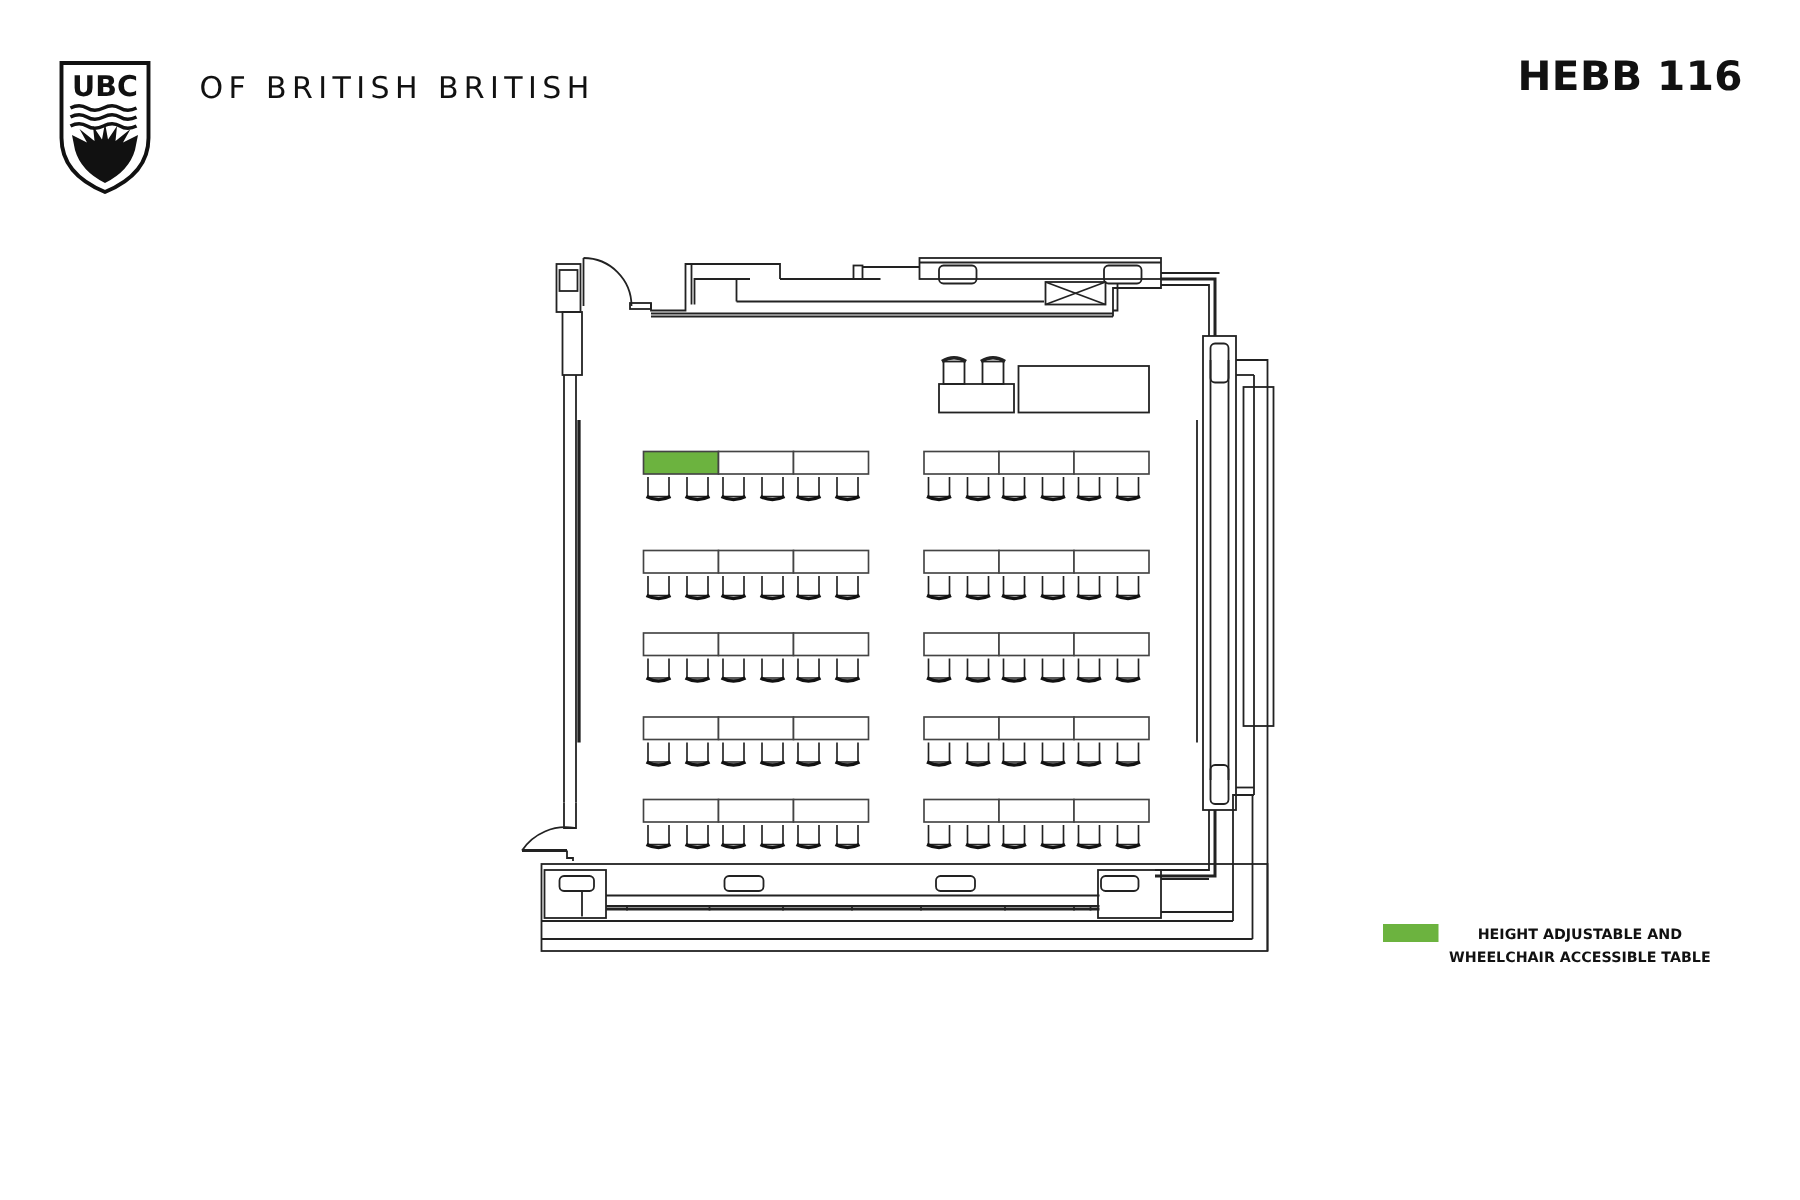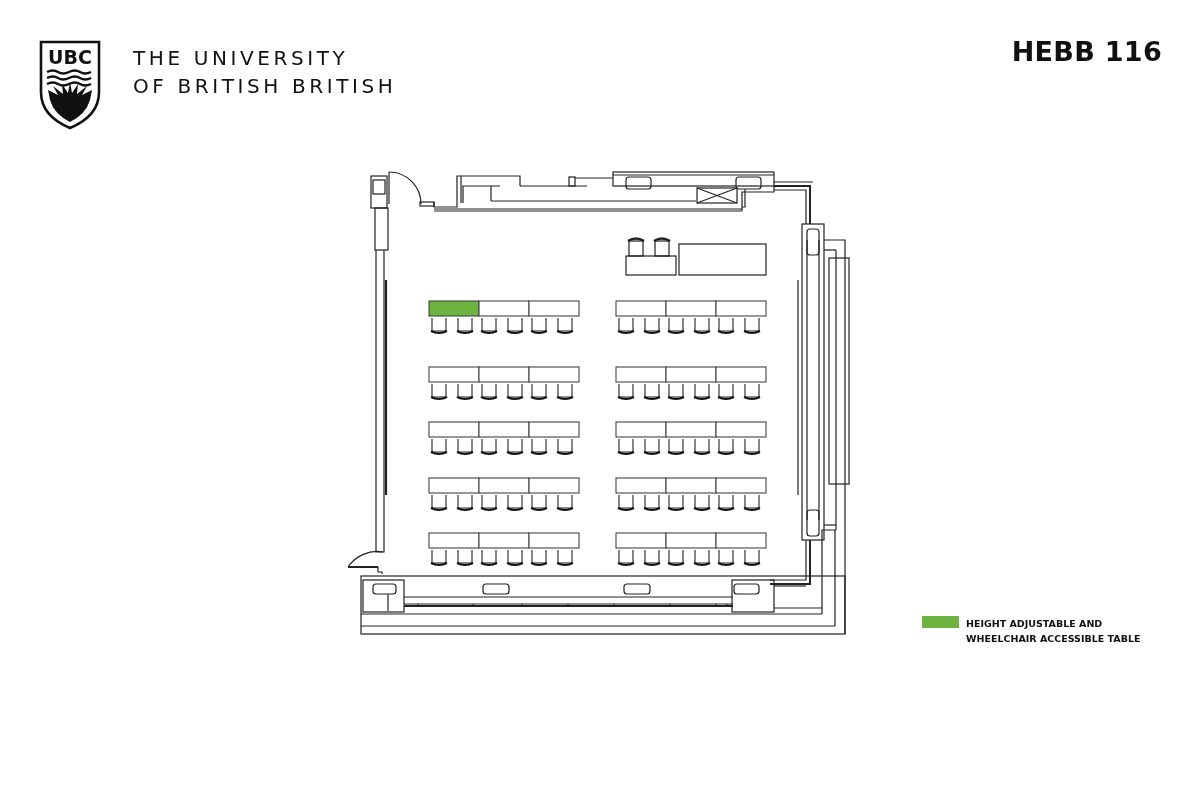--- a/index.html
+++ b/index.html
@@ -3,36 +3,35 @@
 <meta charset="utf-8">
 <style>
   html, body { margin: 0; padding: 0; background: #ffffff; }
   body { width: 1200px; height: 800px; position: relative; overflow: hidden; font-family: "DejaVu Sans", sans-serif; color: #111; }
   .logo { position: absolute; left: 38px; top: 40px; width: 64px; height: 90px; }
   .uni-name { position: absolute; left: 133px; top: 44px; font-family: "DejaVu Sans", sans-serif; font-size: 20px; letter-spacing: 3.6px; line-height: 28px; font-weight: normal; color: #111; white-space: nowrap; }
   .room-title { position: absolute; right: 38px; top: 36px; font-family: "DejaVu Sans", sans-serif; font-weight: bold; font-size: 27px; letter-spacing: 0.3px; color: #111; margin-left: 18px; }
   .plan { position: absolute; left: 0; top: 0; }
   .legend { position: absolute; left: 922px; top: 616px; display: flex; align-items: flex-start; }
   .legend-swatch { width: 37px; height: 12px; margin-top: 0px; }
-  .legend-text { margin-left: 7px; font-family: "DejaVu Sans", sans-serif; font-weight: bold; font-size: 9.5px; line-height: 15px; color: #111; white-space: pre-line; letter-spacing: 0px; }
+  .legend-text { margin-left: 7px; font-family: "DejaVu Sans", sans-serif; font-weight: bold; font-size: 9.5px; line-height: 15px; color: #111; white-space: pre-line; letter-spacing: 0px; text-align: center; }
 </style>
 </head>
 <body>
 
 <svg class="logo" viewBox="0 0 64 90">
   <path d="M3 2 H61 V52 Q61 76 32 88 Q3 76 3 52 Z" fill="#fff" stroke="#111" stroke-width="2.6"></path>
   <text x="32" y="24" text-anchor="middle" font-family="DejaVu Sans, sans-serif" font-weight="bold" font-size="19" fill="#111">UBC</text>
   <path d="M9 32 q6 -3 11 0 t11 0 t11 0 t11 0" stroke="#111" stroke-width="2.4" fill="none"></path>
   <path d="M9 38 q6 -3 11 0 t11 0 t11 0 t11 0" stroke="#111" stroke-width="2.4" fill="none"></path>
   <path d="M9 44 q6 -3 11 0 t11 0 t11 0 t11 0" stroke="#111" stroke-width="2.4" fill="none"></path>
   <path d="M10 50 L20 55 L15 46 L25 54 L24 44 L30 53 L32 42 L34 53 L40 44 L39 54 L49 46 L44 55 L54 50 L52 60 Q48 74 32 82 Q16 74 12 60 Z" fill="#111"></path>
 </svg>
 
 <div class="uni-name">
-  <div>THE UNIVERSITY</div>
   <div>OF BRITISH BRITISH</div>
 </div>
 
 <div class="room-title">HEBB 116</div>
 
 <svg class="plan" width="1200" height="800" viewBox="0 0 1200 800">
   <g fill="none" stroke="#222" stroke-width="1.2">
 
     <rect x="361" y="576" width="484" height="58"></rect>
     <line x1="361" y1="614" x2="822" y2="614"></line>

